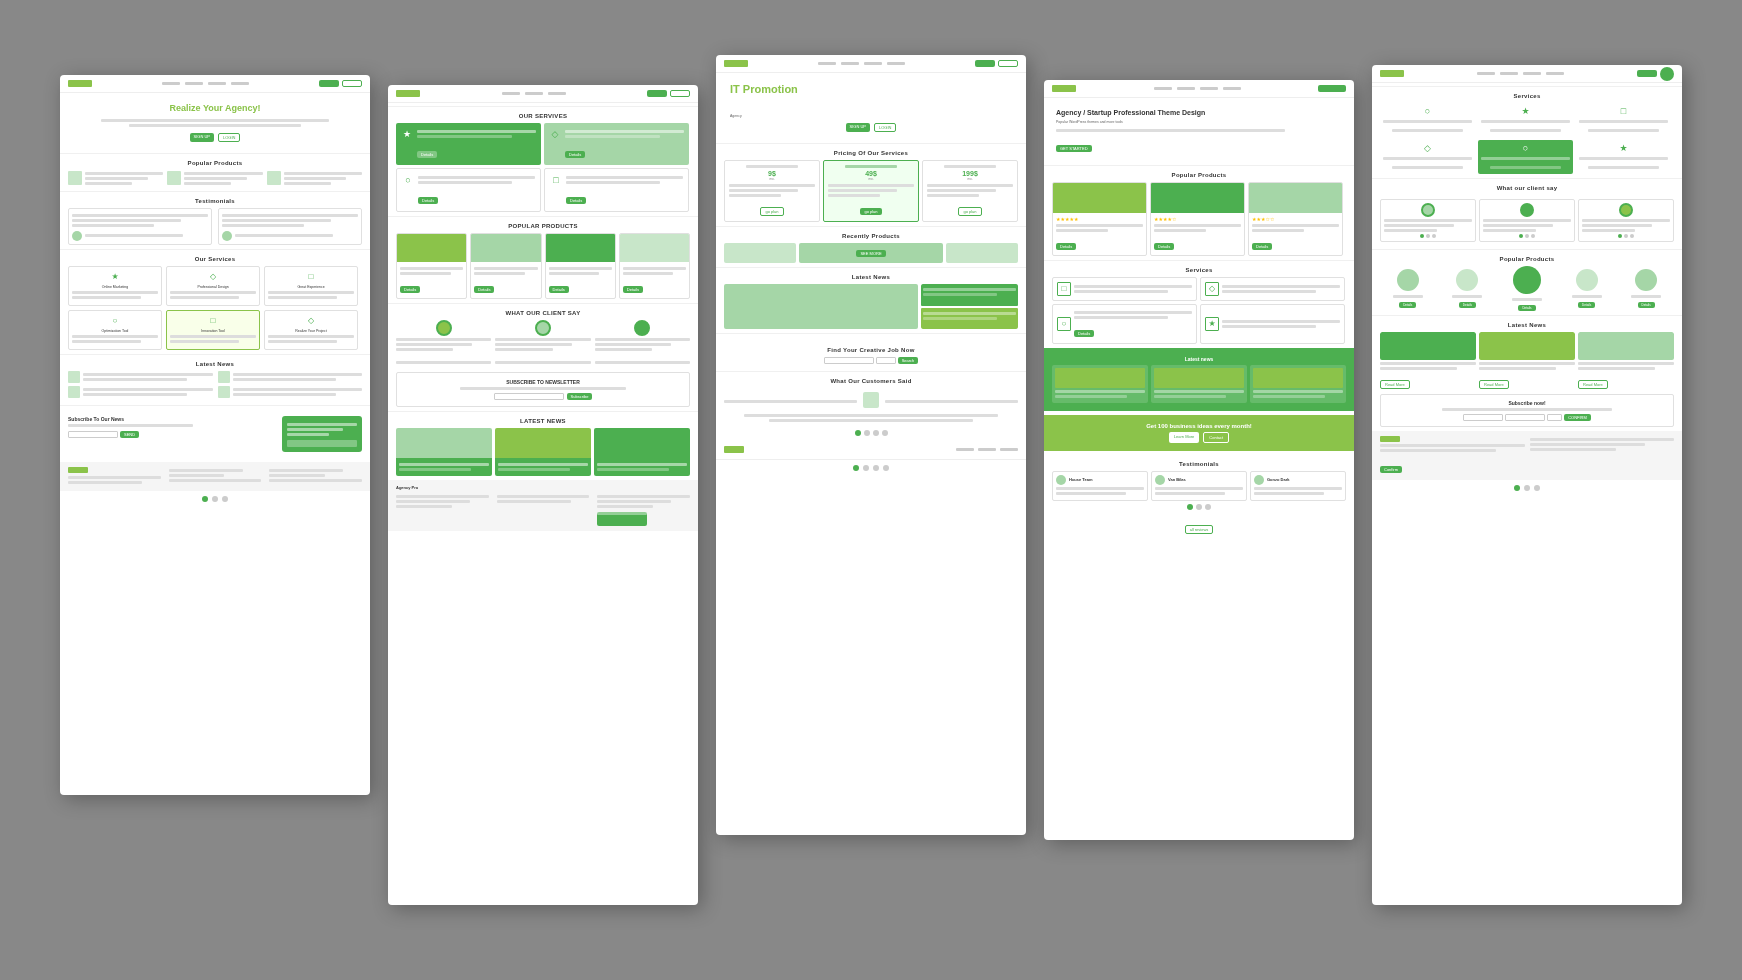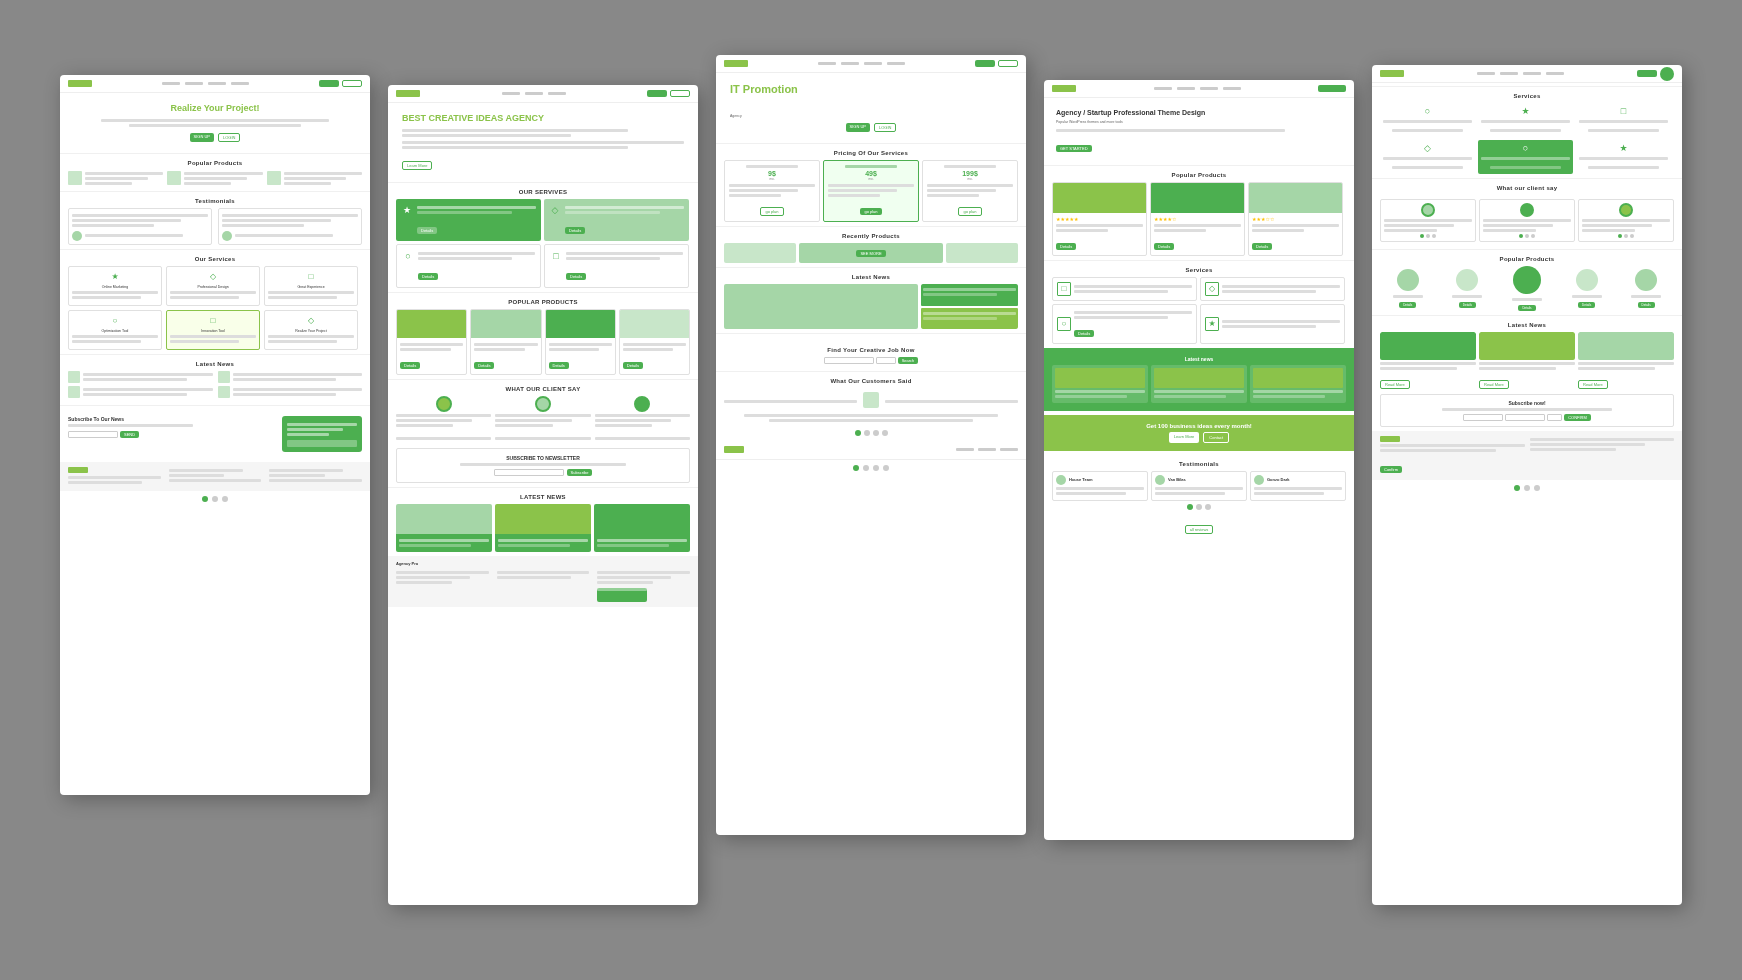--- a/index.html
+++ b/index.html
@@ -718,21 +718,21 @@
         <div class="nav-link-item"></div>
         <div class="nav-link-item"></div>
       </div>
       <div style="display:flex;gap:3px;">
         <div class="nav-btn"></div>
         <div class="nav-btn-outline"></div>
       </div>
     </div>
 
     <div class="c1-hero">
-      <div class="c1-hero-title">Realize Your Project!</div>
+      <div class="c1-hero-title">Realize Your Agency!</div>
       <div class="c1-hero-sub">
         <div class="placeholder-line medium" style="margin:0 auto;"></div>
         <div class="placeholder-line short" style="margin:2px auto 0;"></div>
       </div>
       <div class="c1-btn-row">
         <div class="green-btn">SIGN UP</div>
         <div class="green-outline-btn">LOGIN</div>
       </div>
     </div>
 
@@ -920,29 +920,20 @@
         <div class="nav-link-item"></div>
         <div class="nav-link-item"></div>
         <div class="nav-link-item"></div>
       </div>
       <div style="display:flex;gap:3px;">
         <div class="nav-btn"></div>
         <div class="nav-btn-outline"></div>
       </div>
     </div>
 
-    <div class="c2-hero">
-      <div class="c2-hero-title">BEST CREATIVE
-IDEAS AGENCY</div>
-      <div class="placeholder-line medium" style="margin-bottom:2px;"></div>
-      <div class="placeholder-line short" style="margin-bottom:4px;"></div>
-      <div class="placeholder-line full" style="margin-bottom:2px;"></div>
-      <div class="placeholder-line medium" style="margin-bottom:4px;"></div>
-      <div class="green-outline-btn">Learn More</div>
-    </div>
 
     <div class="section-divider"></div>
     <div class="section-title">OUR SERVIVES</div>
     <div class="c2-services-grid">
       <div class="c2-service-card green">
         <div class="c2-service-icon white">★</div>
         <div style="flex:1;">
           <div class="placeholder-line full" style="background:rgba(255,255,255,0.5);"></div>
           <div class="placeholder-line medium" style="background:rgba(255,255,255,0.3);"></div>
           <div style="margin-top:4px;"><div class="green-btn" style="background:rgba(255,255,255,0.3);">Details</div></div>

